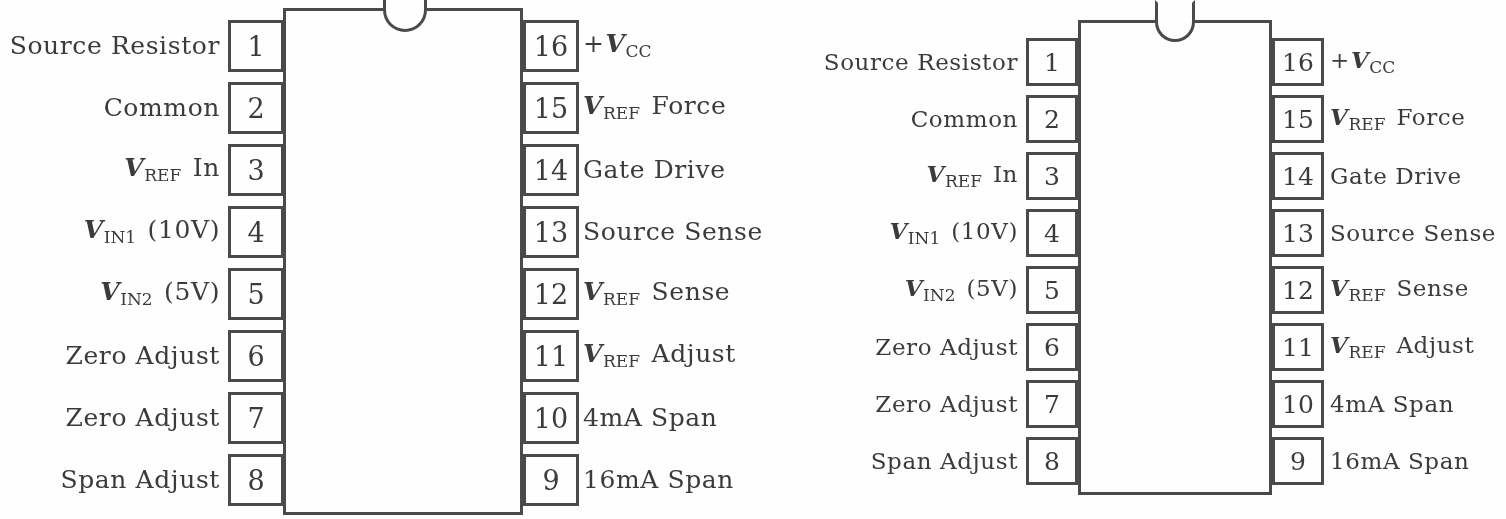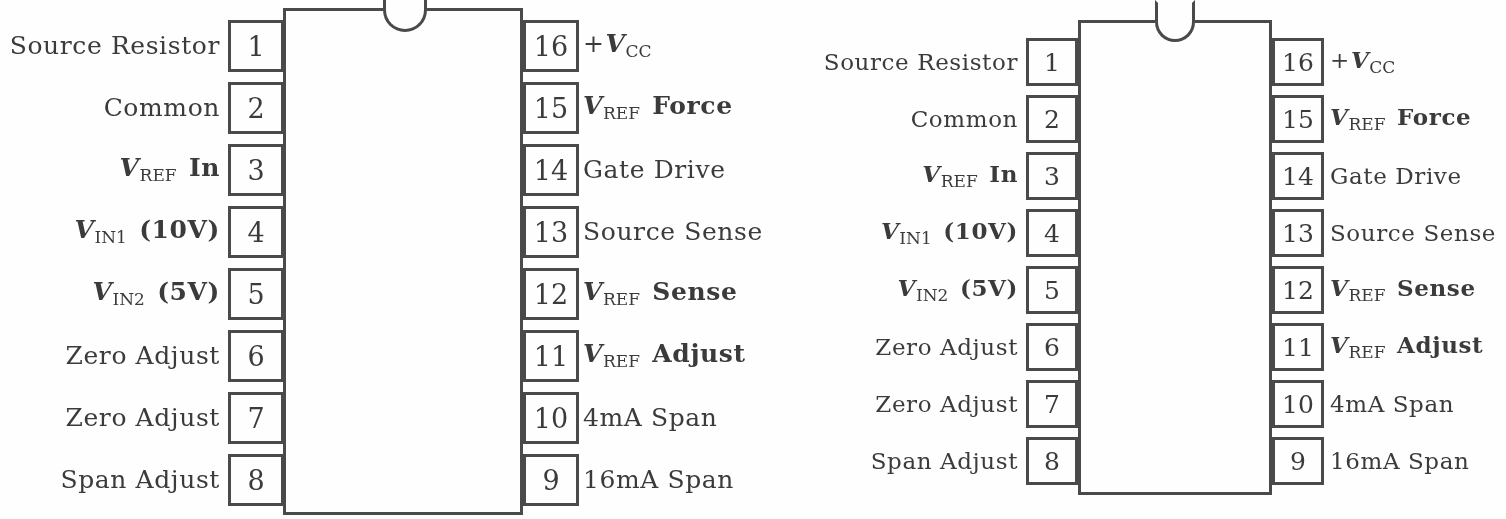--- a/index.html
+++ b/index.html
@@ -90,21 +90,21 @@
     font-family: "DejaVu Serif", "Liberation Serif", serif;
   }
   .vsub {
     font-size: 17px;
     font-style: normal;
     font-weight: normal;
     letter-spacing: 0;
     vertical-align: -0.30em;
     padding-right: 2px;
   }
-  .lbl-rest { padding-left: 1px; font-weight: bold; }
+  .lbl-rest { padding-left: 1px; }
 
   .plus { padding-right: 1px; }
 </style>
 </head>
 <body>
 
 <div class="page">
 
 <div class="chip-figure" style="left: 0px; width: 1506px; height: 519px; pointer-events: none;">
       <div class="chip-body" style="left: 283px; top: 8px; width: 240px; height: 507px; pointer-events: auto;"></div>

